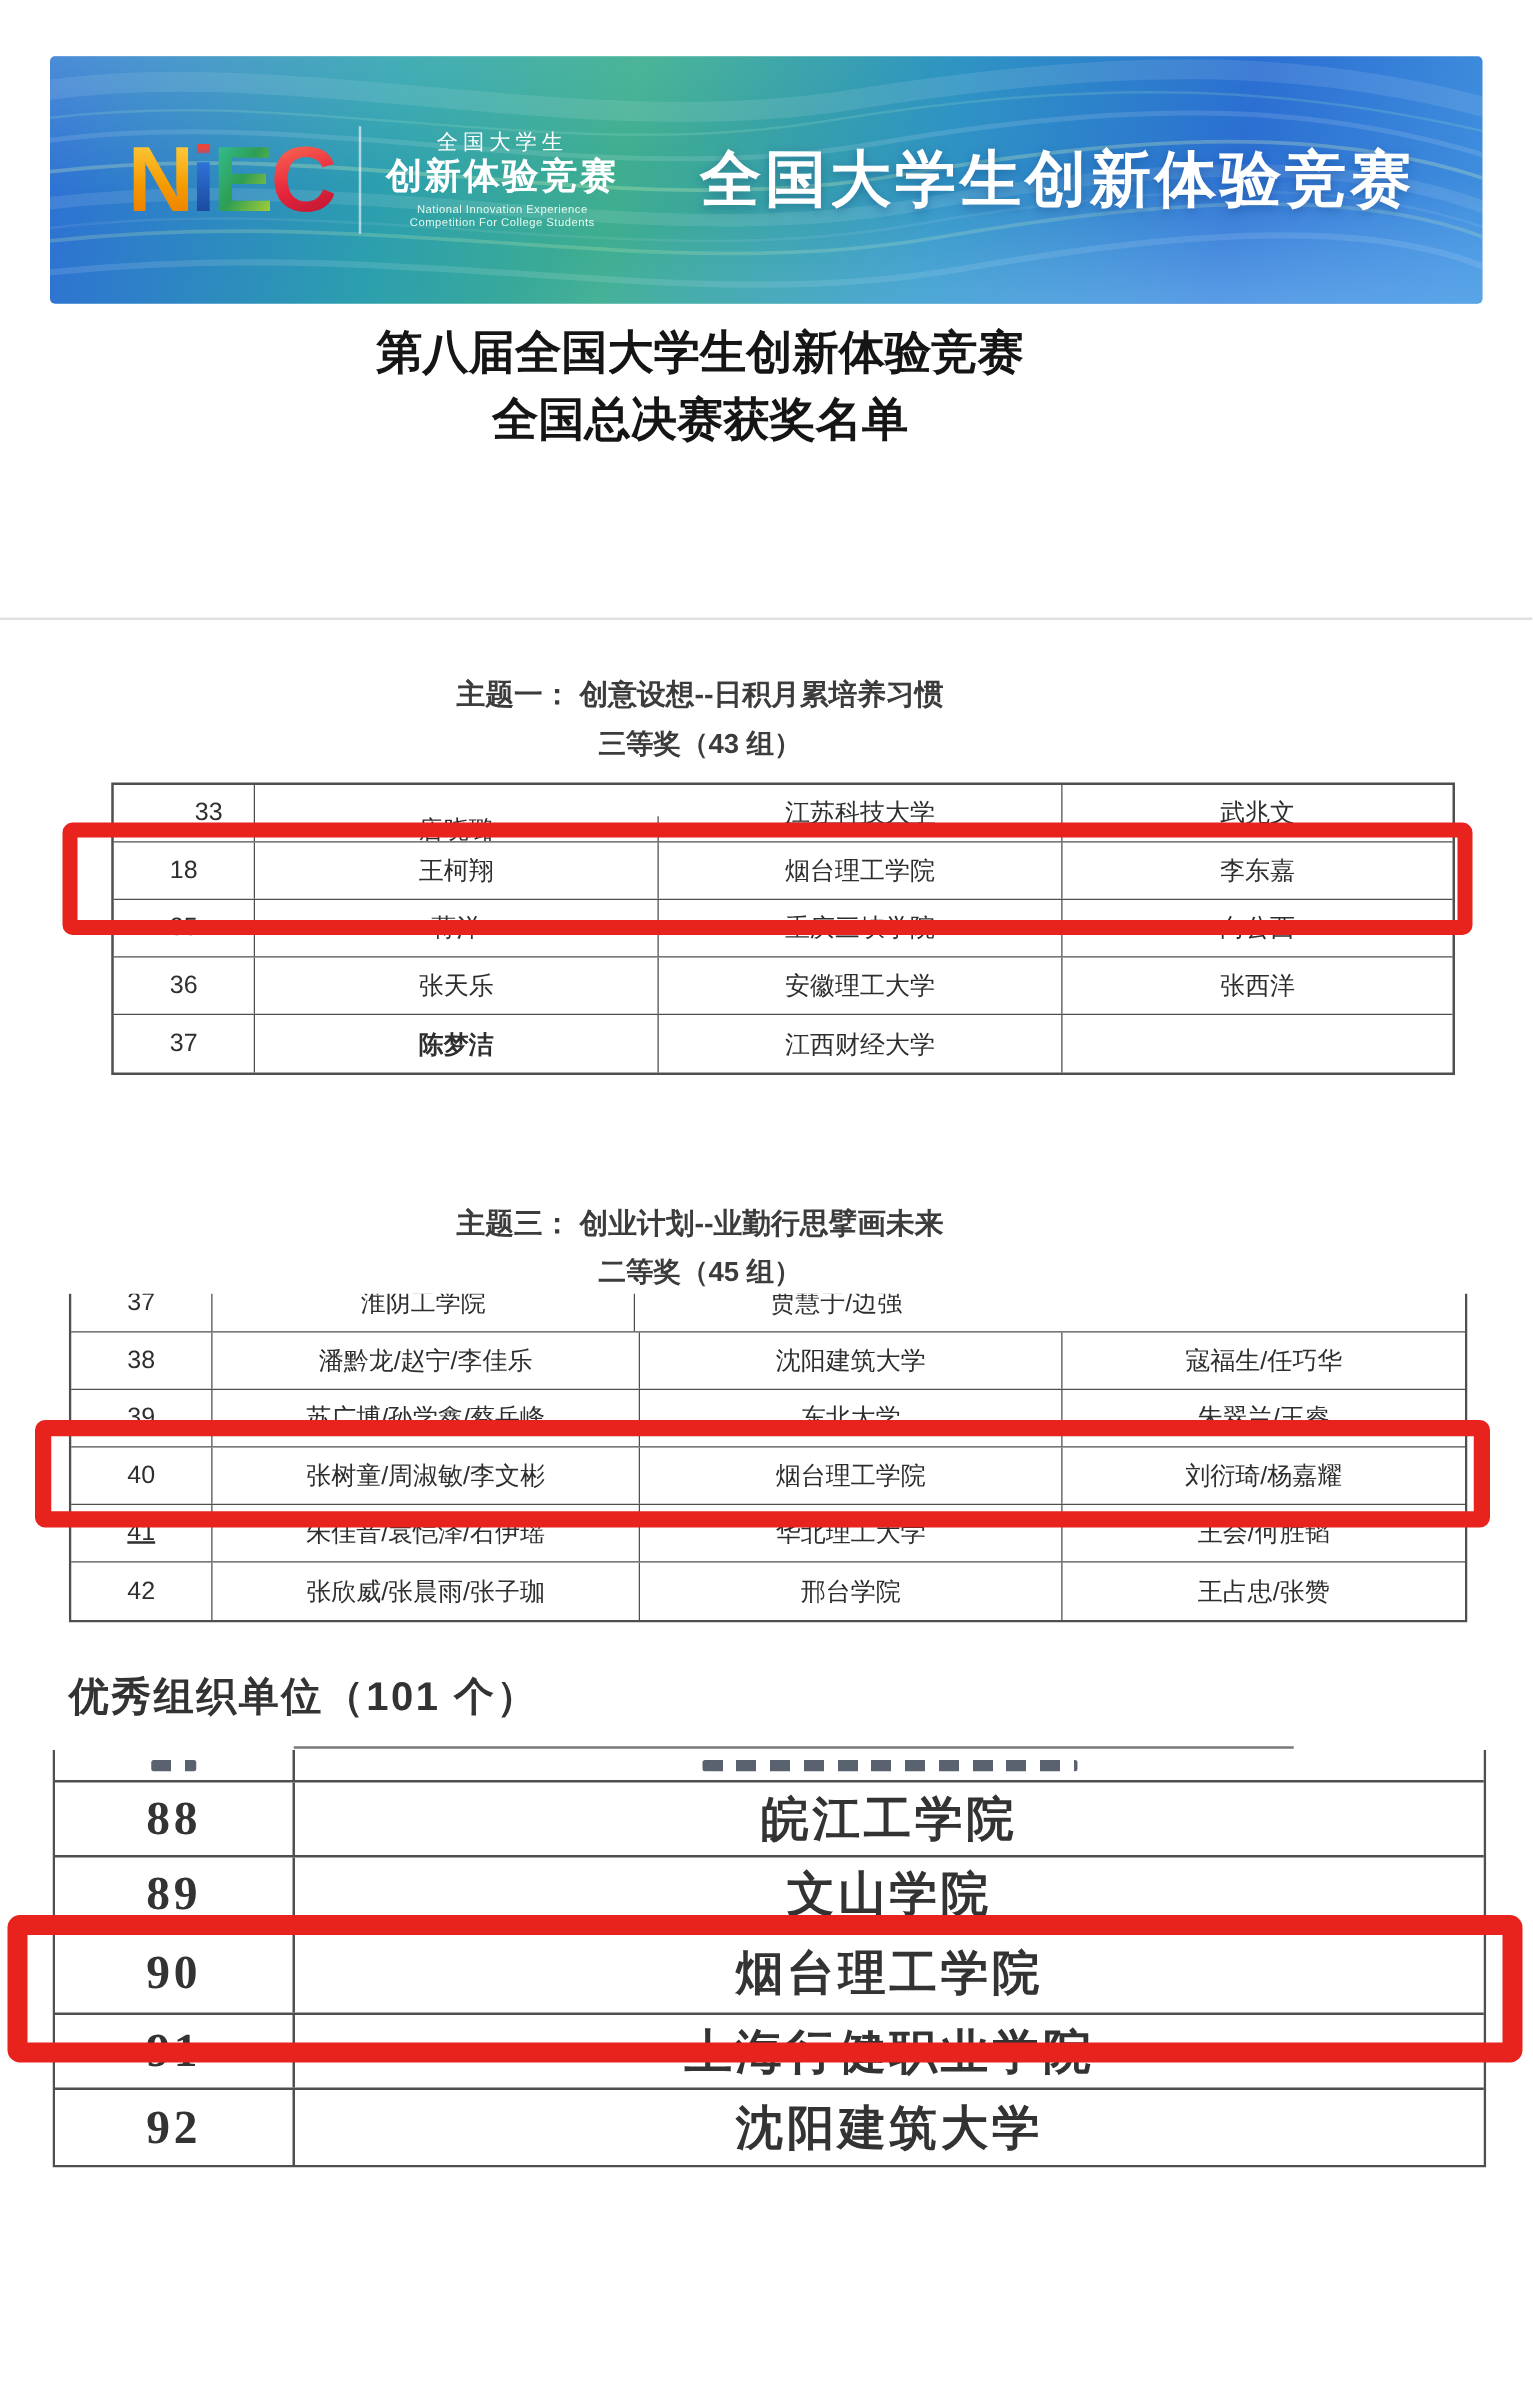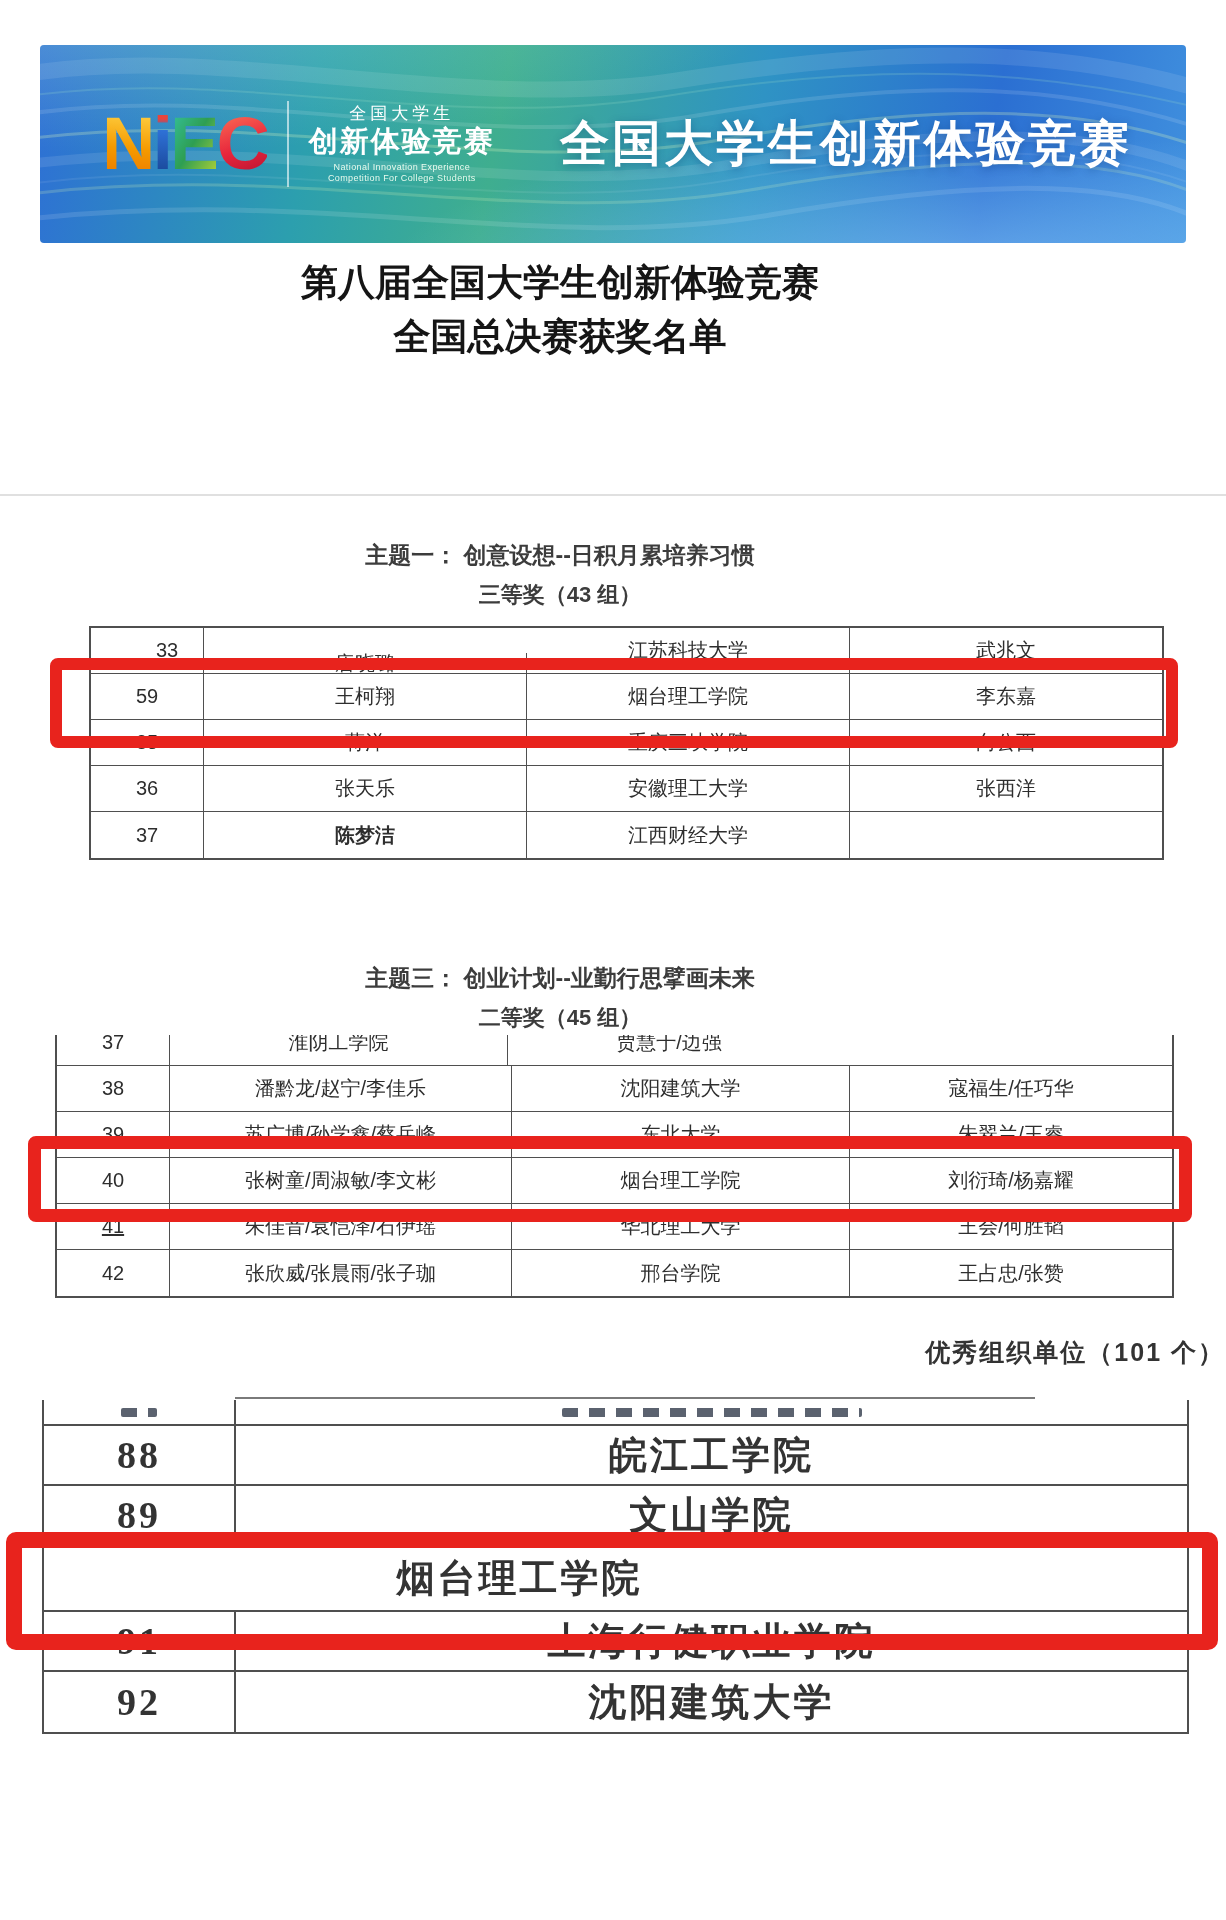--- a/index.html
+++ b/index.html
@@ -33,21 +33,21 @@
     font-family:"Liberation Serif",serif;font-weight:bold;font-size:37px;line-height:1.45}
   .hr-light{position:absolute;left:0;top:494px;width:1226px;height:2px;background:#e0e0e0}
 
   
   .sec-head{position:absolute;left:60px;width:1000px;text-align:center;color:#3c3c3c;font-weight:bold;font-size:23px;white-space:nowrap}
   .sec-sub{position:absolute;left:60px;width:1000px;text-align:center;color:#3c3c3c;font-weight:bold;font-size:22px;white-space:nowrap}
   #sec1-head{top:540px}
   #sec1-sub{top:580px}
   #sec2-head{top:963px}
   #sec2-sub{top:1003px}
-  .org-title{position:absolute;left:55px;top:1336px;width:1170px;text-align:right;font-size:25px;font-weight:bold;
+  .org-title{position:absolute;left:55px;top:1336px;width:1170px;text-align:left;font-size:32px;font-weight:bold;
     color:#333;letter-spacing:2px}
   .org-underline{position:absolute;left:235px;top:1397px;width:800px;height:2px;background:#7a7a7a}
 
   
   .dtable{background:#fff;border:2px solid #4f4f4f}
   .trow{display:flex;border-bottom:1px solid #4f4f4f}
   .trow:last-child{border-bottom:none}
   .tcell{display:flex;align-items:center;justify-content:center;border-right:1px solid #4f4f4f;
     color:#2e2e2e;overflow:hidden;white-space:nowrap}
   .tcell:last-child{border-right:none}
@@ -124,21 +124,21 @@
 <div class="sec-sub" id="sec1-sub">三等奖（43 组）</div>
 
 <div class="dtable t1">
     <div class="trow">
       <div class="tcell" style="width: 113px; padding-left: 40px;">33</div>
       <div class="tcell" style="width: 323px; margin-top: 25px;">唐晓璐</div>
       <div class="tcell" style="width: 323px; text-decoration: underline;">江苏科技大学</div>
       <div class="tcell" style="width: 312px;">武兆文</div>
     </div>
     <div class="trow">
-      <div class="tcell" style="width: 113px;">59</div>
+      <div class="tcell" style="width: 113px;">18</div>
       <div class="tcell" style="width: 323px;">王柯翔</div>
       <div class="tcell" style="width: 323px;">烟台理工学院</div>
       <div class="tcell" style="width: 312px;">李东嘉</div>
     </div>
     <div class="trow">
       <div class="tcell" style="width: 113px;">35</div>
       <div class="tcell" style="width: 323px;">蒋洋</div>
       <div class="tcell" style="width: 323px;">重庆三峡学院</div>
       <div class="tcell" style="width: 312px;">向公西</div>
     </div>
@@ -216,20 +216,21 @@
     </div>
   <div class="trow">
         <div class="tcell" style="width: 192px;">88</div>
         <div class="tcell" style="width: 951px;">皖江工学院</div>
       </div>
       <div class="trow">
         <div class="tcell" style="width: 192px;">89</div>
         <div class="tcell" style="width: 951px;">文山学院</div>
       </div>
       <div class="trow">
+        <div class="tcell" style="width: 192px;">90</div>
         <div class="tcell" style="width: 951px;">烟台理工学院</div>
       </div>
       <div class="trow">
         <div class="tcell" style="width: 192px;">91</div>
         <div class="tcell" style="width: 951px;">上海行健职业学院</div>
       </div>
       <div class="trow">
         <div class="tcell" style="width: 192px;">92</div>
         <div class="tcell" style="width: 951px;">沈阳建筑大学</div>
       </div>

